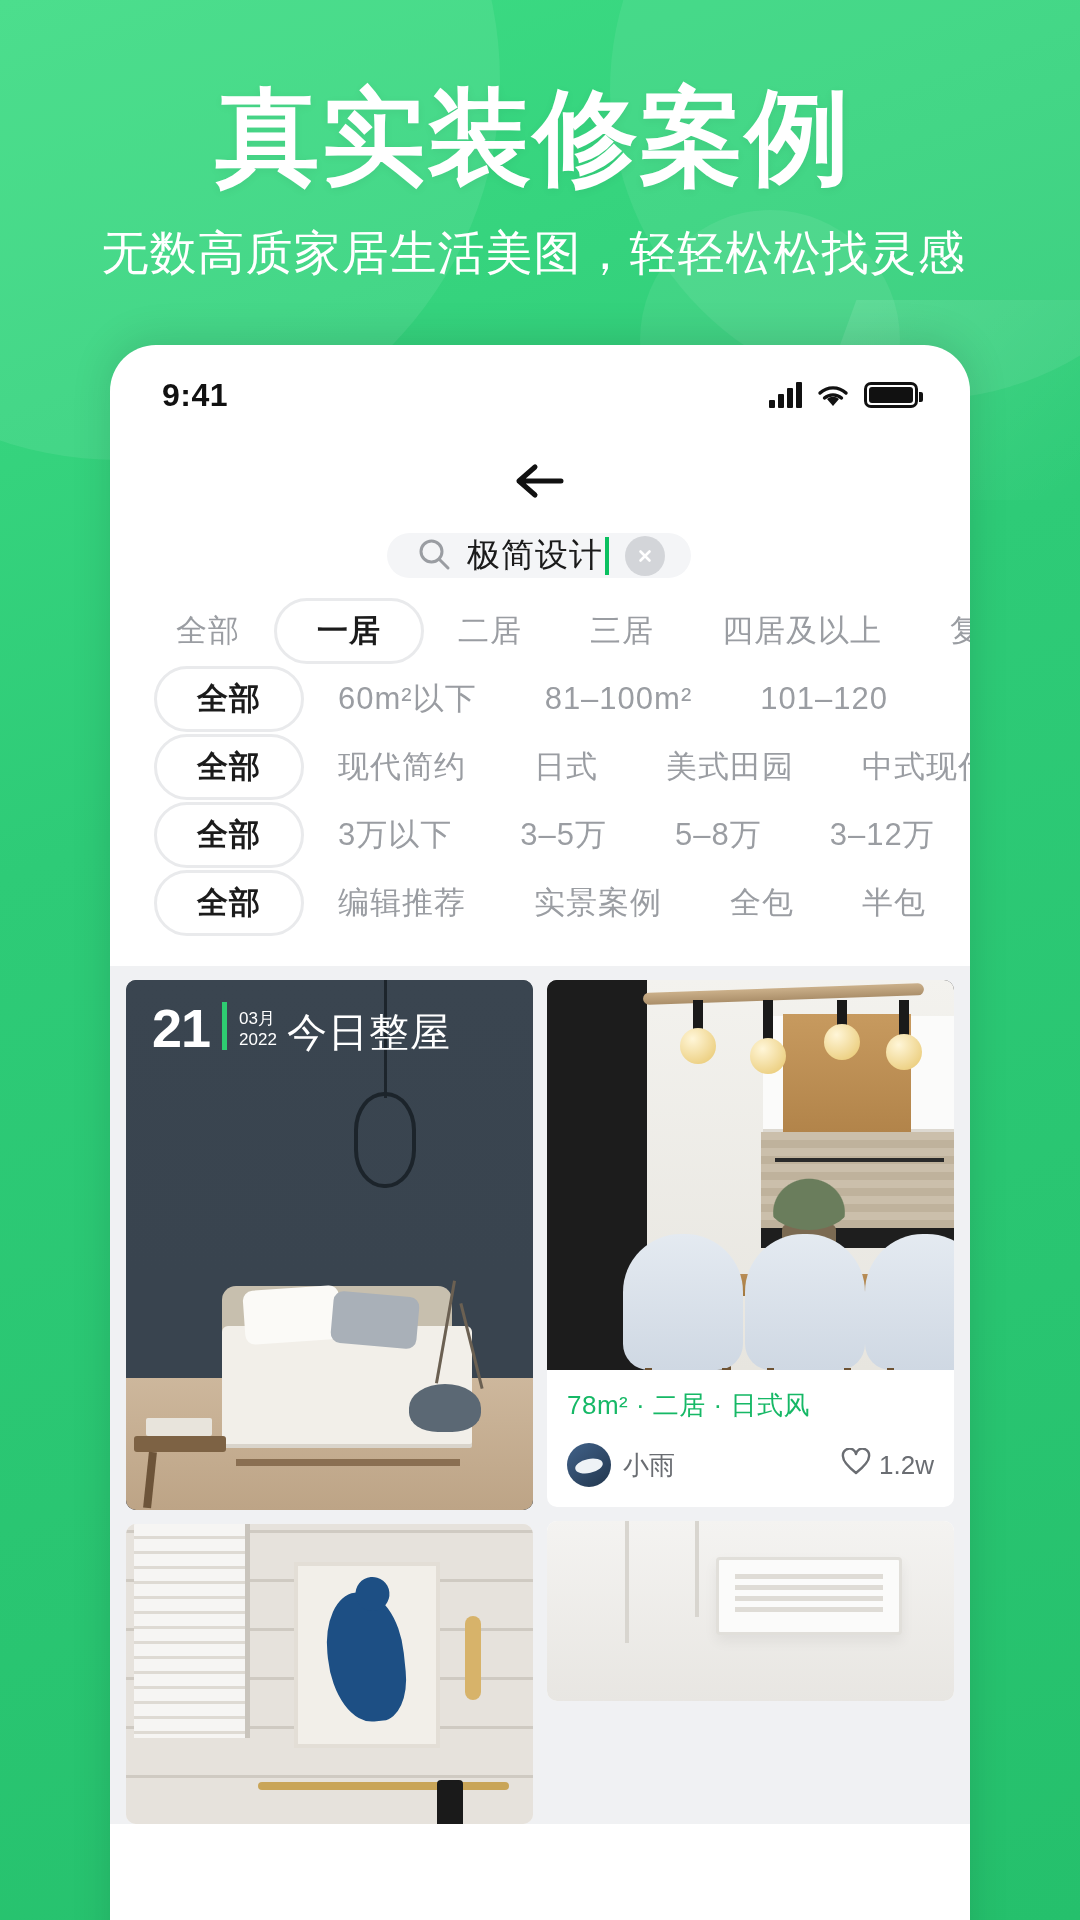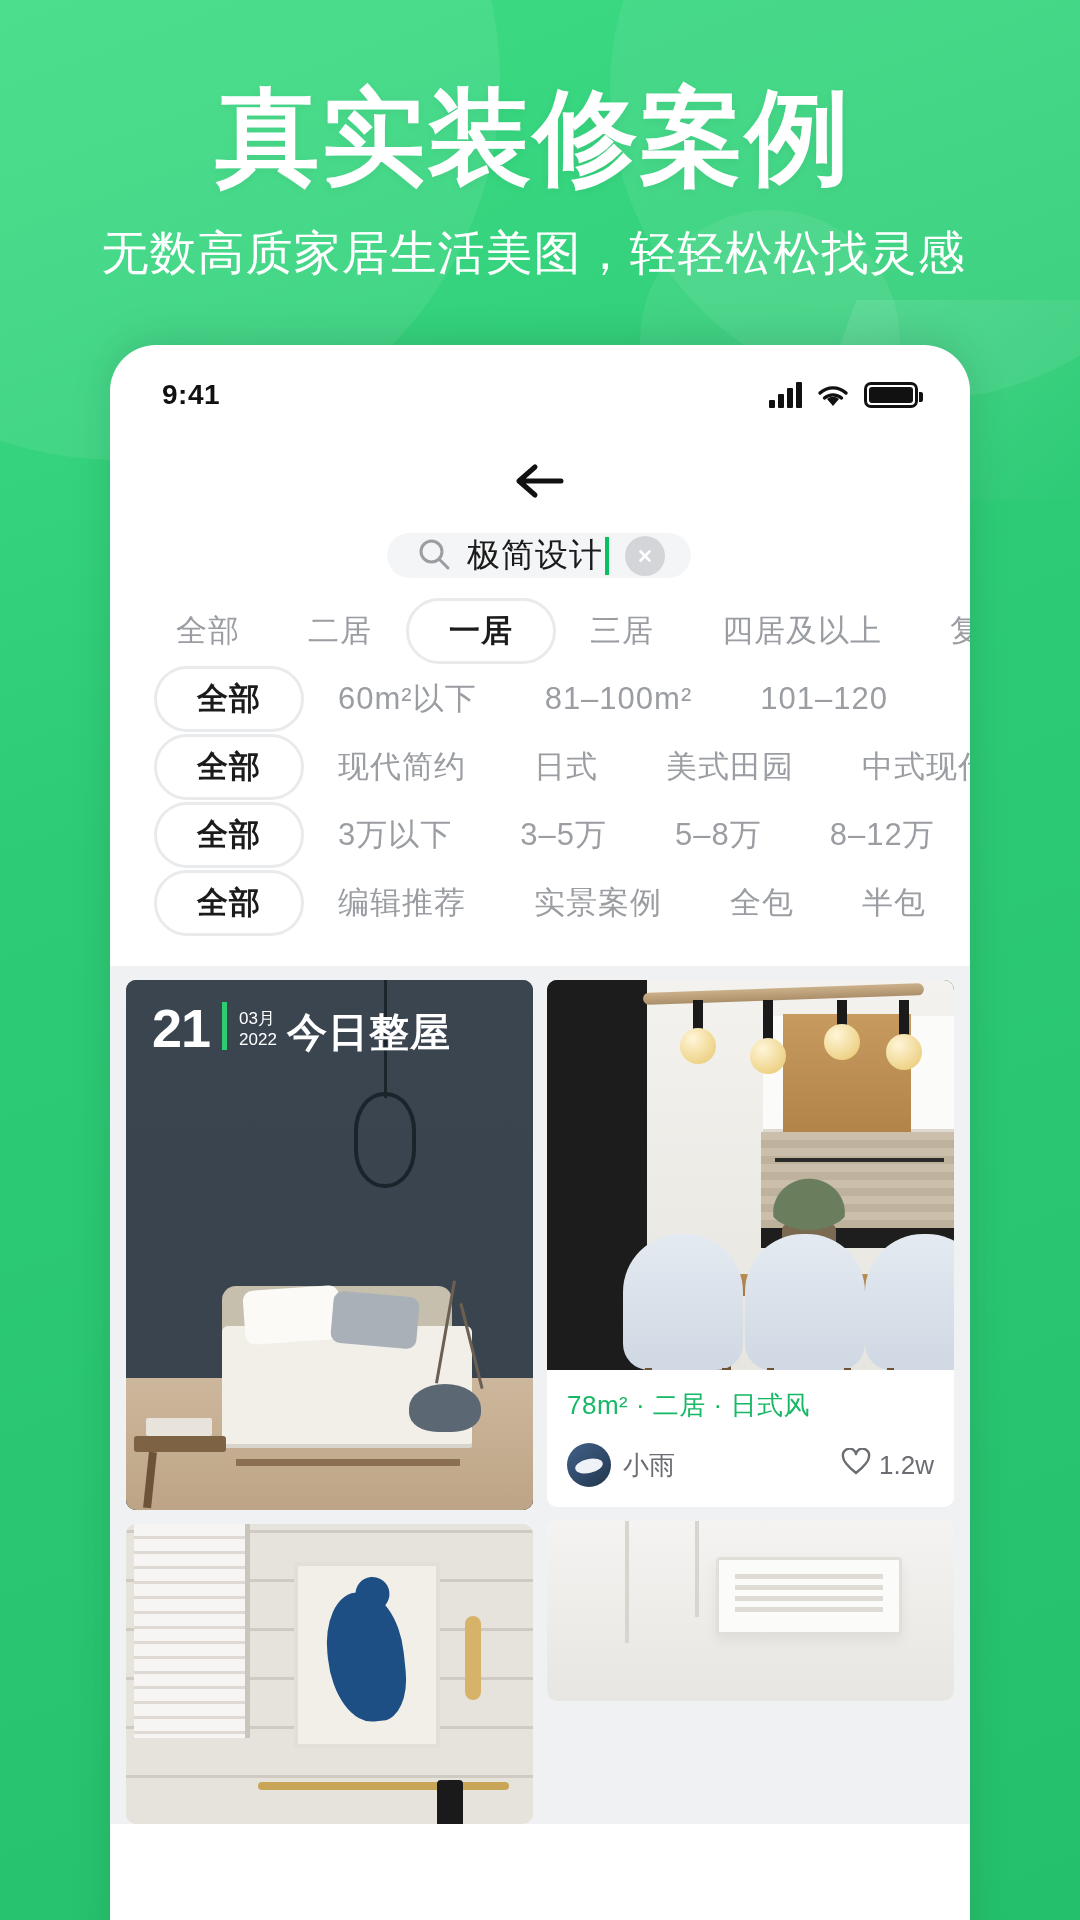--- a/index.html
+++ b/index.html
@@ -66,21 +66,21 @@
     z-index:10;
   }
 
   
   .statusbar {
     height:86px; display:flex; align-items:center;
     justify-content:space-between;
     padding:14px 52px 0 52px;
   }
   .status-time {
-    font-size:28px; font-weight:bold; color:#111;
+    font-size:32px; font-weight:bold; color:#111;
     letter-spacing:0.5px;
   }
   .status-icons { display:flex; align-items:center; gap:14px; }
   .sig { display:flex; align-items:flex-end; gap:3px; height:26px; }
   .sig i { display:block; width:6px; background:#111; border-radius:1px; }
   .sig i:nth-child(1){height:8px;}
   .sig i:nth-child(2){height:14px;}
   .sig i:nth-child(3){height:20px;}
   .sig i:nth-child(4){height:26px;}
   .wifi { width:34px; height:26px; position:relative; }
@@ -223,21 +223,21 @@
     background:#5b6874; border-radius:50% 50% 40% 40%;
   }
 
   .badge {
     position:absolute; left:26px; top:22px;
     display:flex; align-items:flex-end; gap:10px; color:#fff;
   }
   .badge-day { font-size:54px; font-weight:bold; line-height:0.92; letter-spacing:-1px;}
   .badge-bar { width:5px; height:48px; background:#2ecc71; margin:0 2px 4px 2px;}
   .badge-dates { font-size:17px; line-height:1.25; padding-bottom:4px; }
-  .badge-title { font-size:40px; font-weight:bold; line-height:1; padding-bottom:2px; letter-spacing:1px;}
+  .badge-title { font-size:40px; font-weight:normal; line-height:1; padding-bottom:2px; letter-spacing:1px;}
 
   
   .photo-kitchen {
     height:390px; position:relative; overflow:hidden;
     background:linear-gradient(180deg,#2b2b2b 0%,#242424 100%);
   }
   .pk-wall{
     position:absolute; left:86px; top:0; right:0; bottom:0;
     background:linear-gradient(180deg,#f3f2ee,#e7e5df);
   }
@@ -452,22 +452,22 @@
           <path d="M6.5 6.5 L15.5 15.5 M15.5 6.5 L6.5 15.5" stroke="#fff" stroke-width="2.6" stroke-linecap="round"></path>
         </svg>
       </span>
     </div>
   </div>
 
   <div class="filters">
 
     <div class="filter-row">
       <span class="chip first">全部</span>
+      <span class="chip selected">一居</span>
       <span class="chip">二居</span>
-      <span class="chip selected">一居</span>
       <span class="chip">三居</span>
       <span class="chip">四居及以上</span>
       <span class="chip">复式</span>
     </div>
 
     <div class="filter-row">
       <span class="chip selected">全部</span>
       <span class="chip">60m²以下</span>
       <span class="chip">81–100m²</span>
       <span class="chip">101–120</span>
@@ -479,21 +479,21 @@
       <span class="chip">日式</span>
       <span class="chip">美式田园</span>
       <span class="chip">中式现代</span>
     </div>
 
     <div class="filter-row">
       <span class="chip selected">全部</span>
       <span class="chip">3万以下</span>
       <span class="chip">3–5万</span>
       <span class="chip">5–8万</span>
-      <span class="chip">8–12万</span>
+      <span class="chip">3–12万</span>
       <span class="chip">12</span>
     </div>
 
     <div class="filter-row">
       <span class="chip selected">全部</span>
       <span class="chip">编辑推荐</span>
       <span class="chip">实景案例</span>
       <span class="chip">全包</span>
       <span class="chip">半包</span>
       <span class="chip">材料</span>

